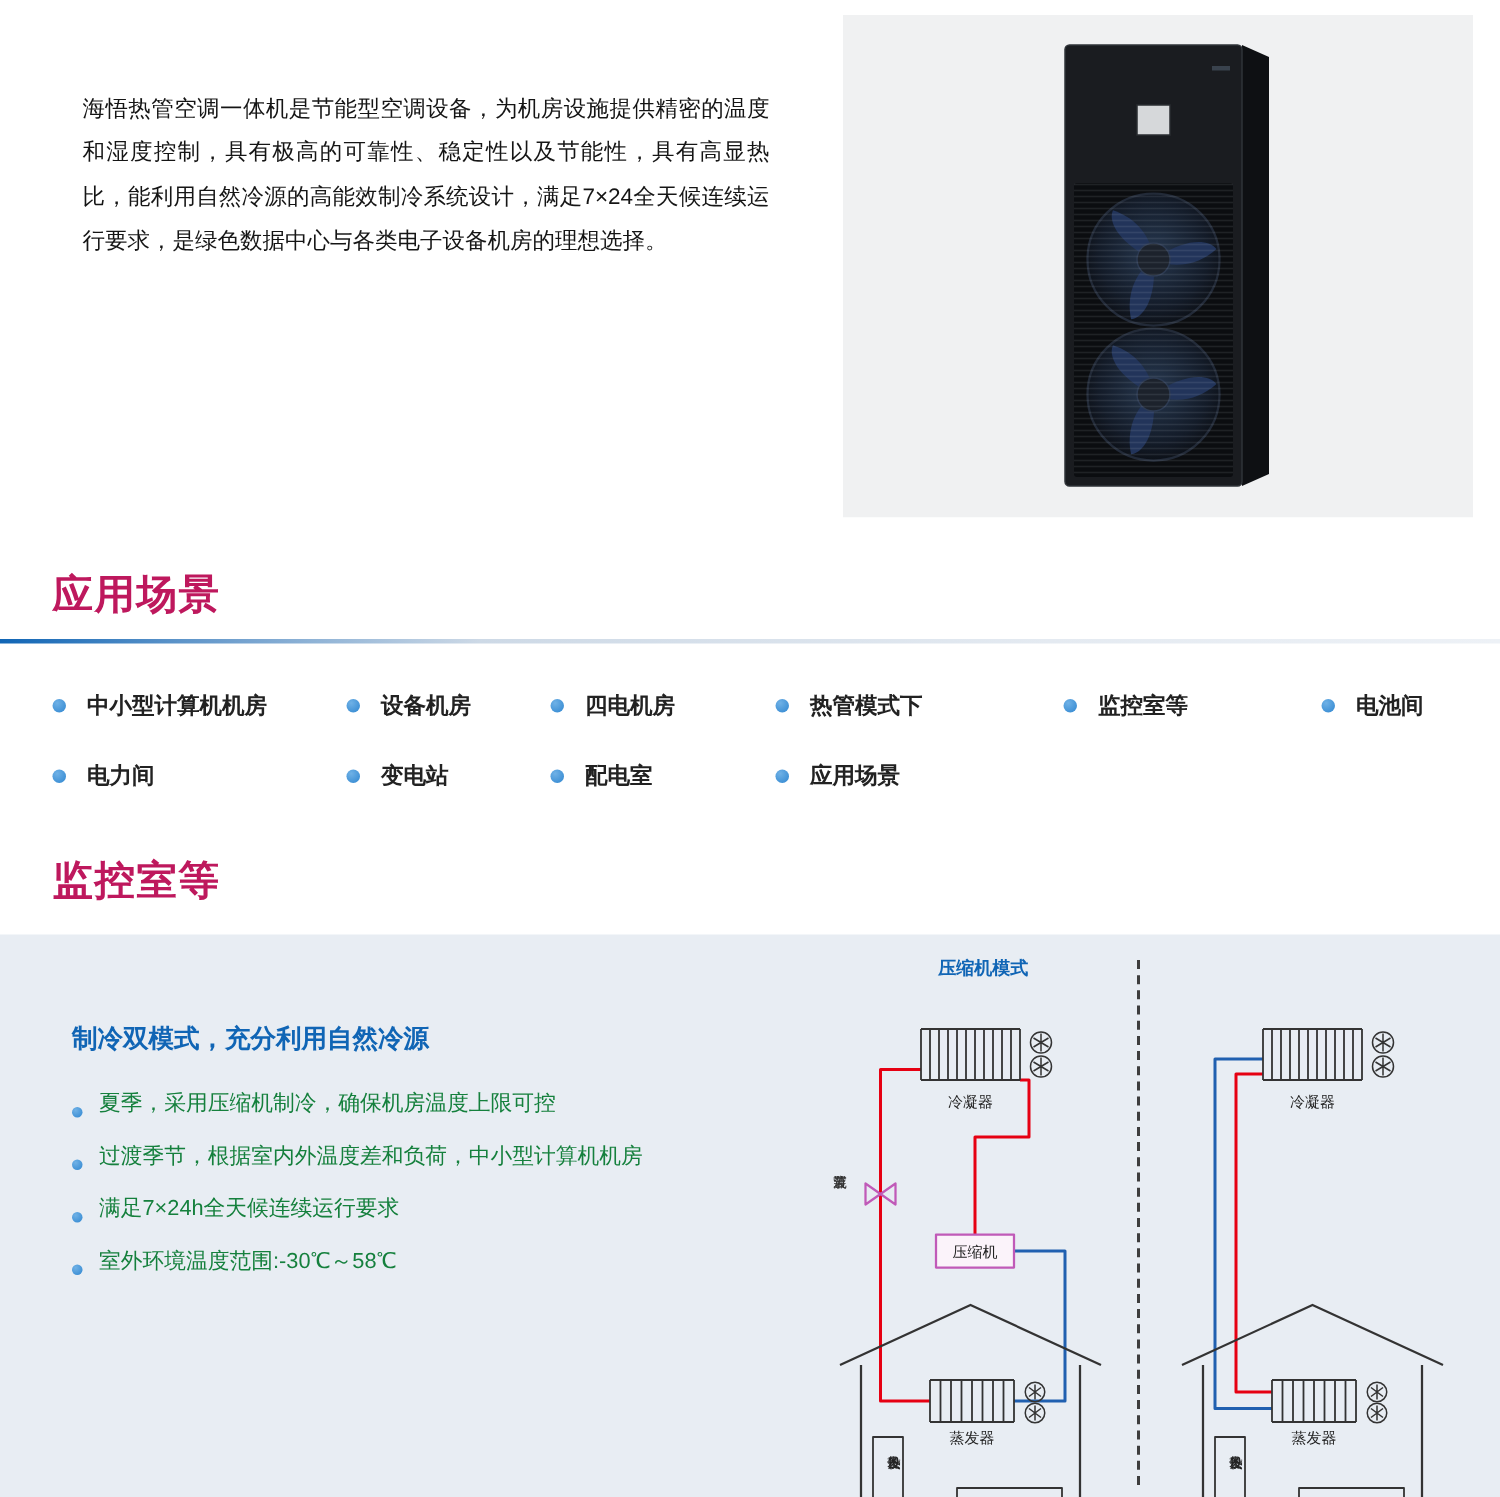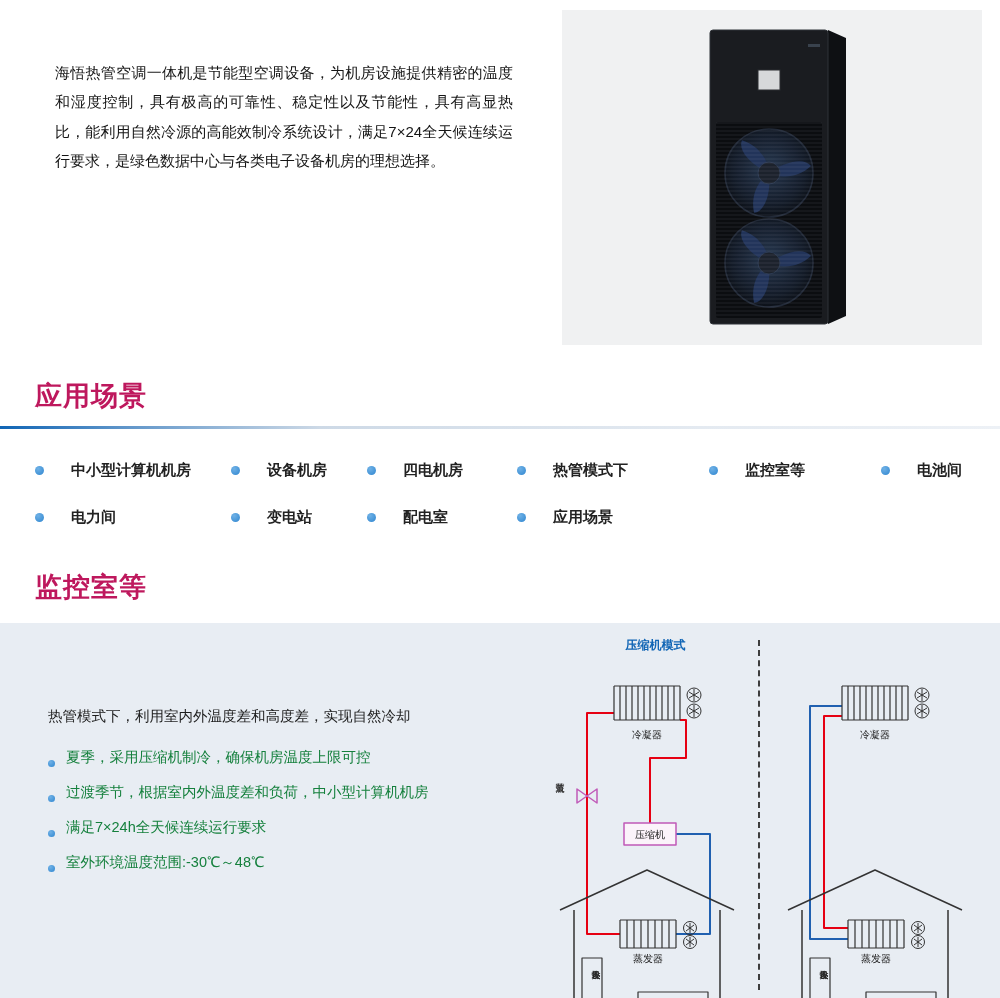--- a/index.html
+++ b/index.html
@@ -26,21 +26,21 @@
     margin-top: 12px; height: 3px; width: 100%;
     background: linear-gradient(90deg, #1065b5 0, #5d94c9 120px, #cdd9e6 320px, #e4eaf1 70%, #edf1f6 100%);
   }
   
   .scenario-grid {
     display: grid;
     grid-template-columns: 196px 136px 150px 192px 172px 1fr;
     row-gap: 28px;
     margin: 32px 0 0 35px;
   }
-  .scenario-item { display: flex; align-items: center; gap: 27px; font-size: 15px; font-weight: bold; color: #222; }
+  .scenario-item { display: flex; align-items: center; gap: 14px; font-size: 15px; font-weight: bold; color: #222; }
   .dot { width: 9px; height: 9px; border-radius: 50%; background: radial-gradient(circle at 35% 30%, #6fb1e6, #2f86d0); flex: none; }
   
   .dual-head { margin-top: 42px; }
   .dual-panel {
     flex: 1; margin-top: 18px; background: #e8edf3;
     display: flex; overflow: hidden; position: relative;
   }
   .panel-left { margin: 58px 0 0 48px; width: 480px; flex: none; }
   .panel-subtitle { font-size: 17px; font-weight: bold; color: #1065b5; }
   .panel-desc { margin-top: 26px; font-size: 14.5px; color: #1d1d1d; }
@@ -143,37 +143,37 @@
   <div class="scenario-item">
       <span class="dot"></span>
       <span>应用场景</span>
     </div>
 </div>
 
 <h2 class="section-head dual-head">监控室等</h2>
 
 <div class="dual-panel">
   <div class="panel-left">
-    <div class="panel-desc">热管模式下，利用室内外温度差和高度差，实现自然冷却</div>
+    <div class="panel-subtitle">制冷双模式，充分利用自然冷源</div>
     <ul class="panel-bullets">
       <li>
           <span class="dot"></span>
           <span>夏季，采用压缩机制冷，确保机房温度上限可控</span>
         </li>
       <li>
           <span class="dot"></span>
           <span>过渡季节，根据室内外温度差和负荷，中小型计算机机房</span>
         </li>
       <li>
           <span class="dot"></span>
           <span>满足7×24h全天候连续运行要求</span>
         </li>
       <li>
           <span class="dot"></span>
-          <span>室外环境温度范围:-30℃～48℃</span>
+          <span>室外环境温度范围:-30℃～58℃</span>
         </li>
     </ul>
   </div>
 
   <div class="diagram-wrap">
     <div class="diagram-titles">
       <span>压缩机模式</span>
     </div>
     <div class="diagram-divider"></div>
 

